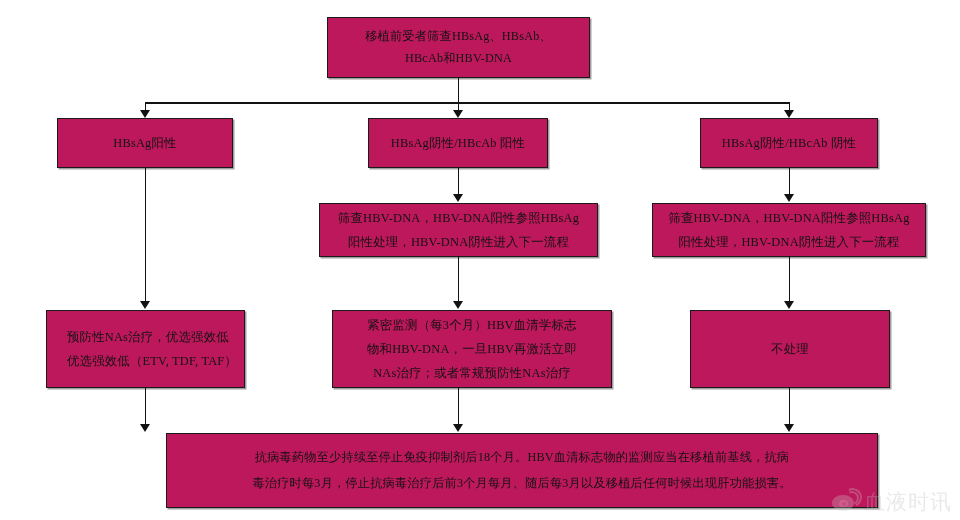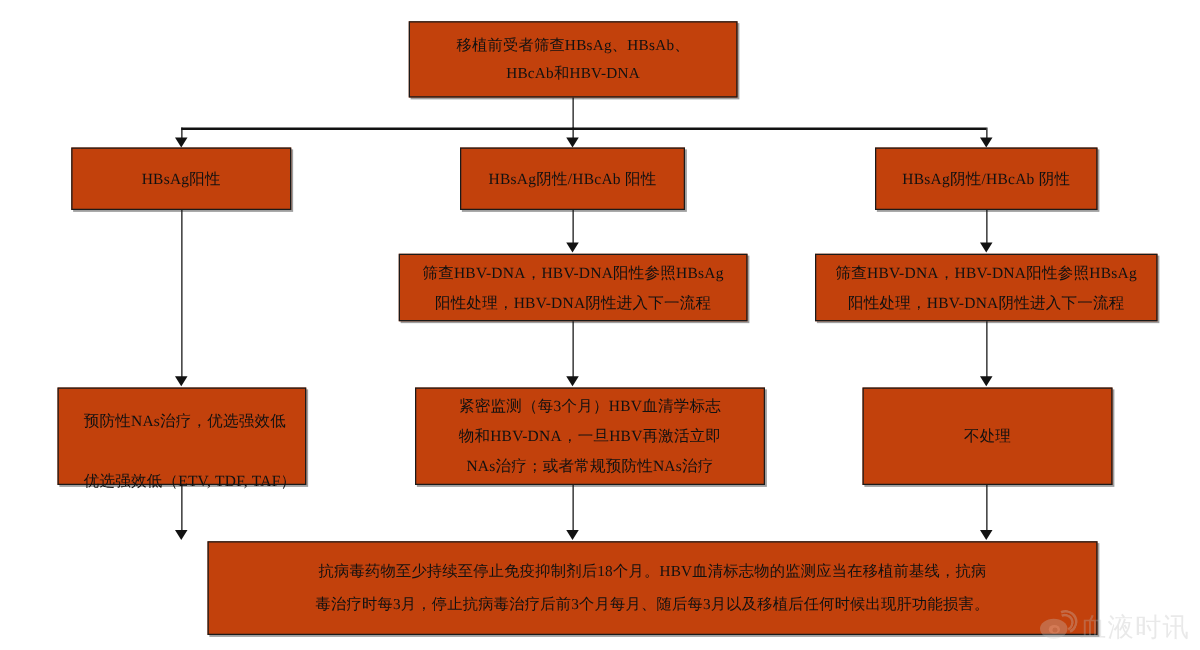--- a/index.html
+++ b/index.html
@@ -11,21 +11,21 @@
     overflow:hidden;
     position:relative;
   }
   #flow-root{position:absolute;left:0;top:0;width:960px;height:520px;}
 
   
   .node{
     position:absolute;
     box-sizing:border-box;
     border:1.4px solid #1a1a1a;
-    background:#c2410c;
+    background:#be185d;
     color:#111111;
     display:flex;
     flex-direction:column;
     align-items:center;
     justify-content:center;
     text-align:center;
     font-size:12.4px;
     line-height:1.95;
     letter-spacing:.2px;
     padding:2px 6px;
@@ -41,21 +41,21 @@
   #n-m2       {left:319px;top:203px;width:279px;height:54px;}
   #n-r2       {left:652px;top:203px;width:274px;height:54px;}
   #n-l3       {left:46px; top:310px;width:199px;height:78px;}
   #n-m3       {left:332px;top:310px;width:280px;height:78px;}
   #n-r3       {left:690px;top:310px;width:200px;height:78px;}
   #n-bottom   {left:118px;top:433px;width:712px;height:75px;margin-left:48px;}
 
   #n-top      {font-size:12.2px;line-height:1.75;}
   #n-bottom   {font-size:12.2px;line-height:2.05;}
   #n-l3, #n-m3 {align-items:flex-start;}
-  #n-l3 .ln{padding-left:14px;margin-top:24px;}
+  #n-l3 .ln{padding-left:14px;}
   #n-m3 .ln, #n-m2 .ln, #n-r2 .ln{}
   #n-m3{align-items:center;}
 
   
   .vline{position:absolute;width:1.5px;background:#121212;}
   .hline{position:absolute;height:1.5px;background:#121212;}
   .arrow{
     position:absolute;
     width:0;height:0;
     border-left:5px solid transparent;

